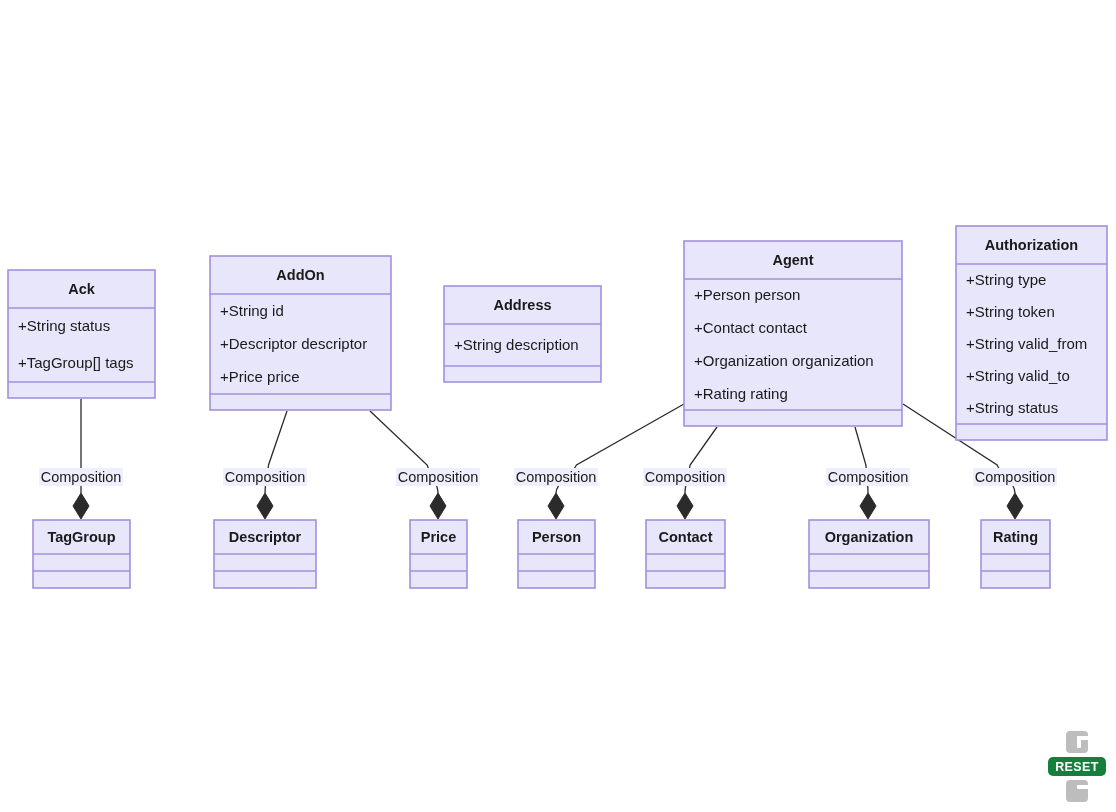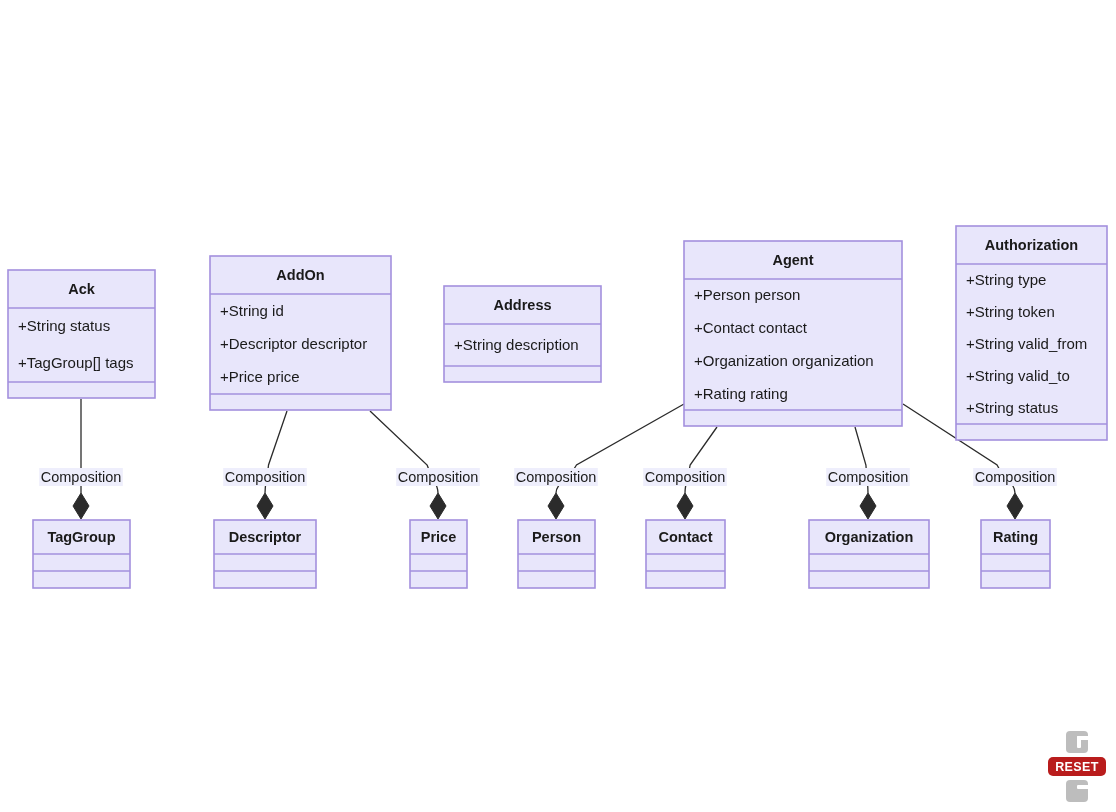--- a/index.html
+++ b/index.html
@@ -93,21 +93,21 @@
   .zoom-btn-inner {
     position: relative;
     width: 12px;
     height: 12px;
     display: block;
   }
   #zoom-reset {
     min-width: 58px;
     height: 19px;
     border-radius: 5px;
-    background: #b91c1c;
+    background: #15803d;
     color: #ffffff;
     font-family: "Liberation Sans", sans-serif;
     font-size: 12.5px;
     font-weight: bold;
     letter-spacing: 0.4px;
     display: flex;
     align-items: center;
     justify-content: center;
     cursor: pointer;
     border: none;

